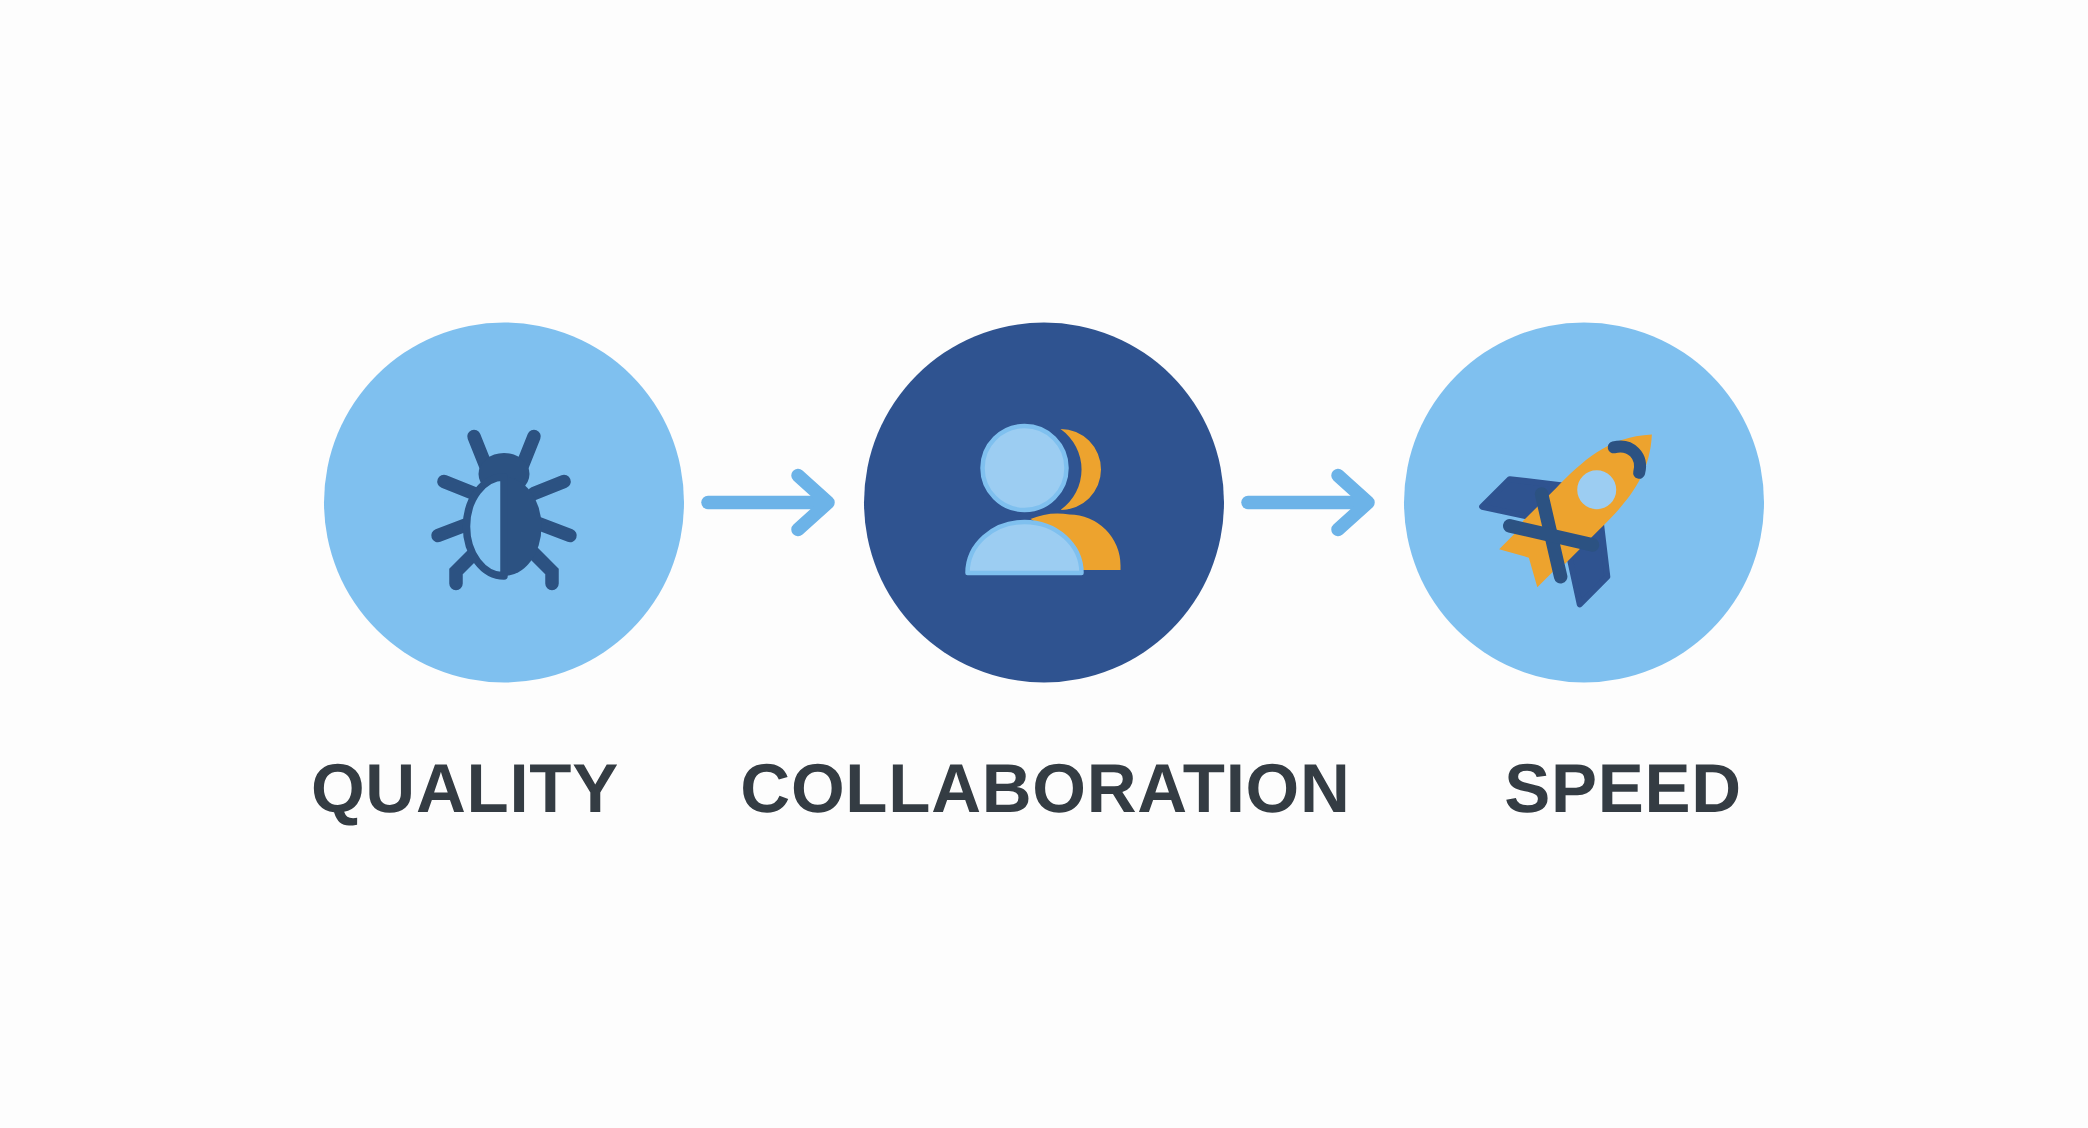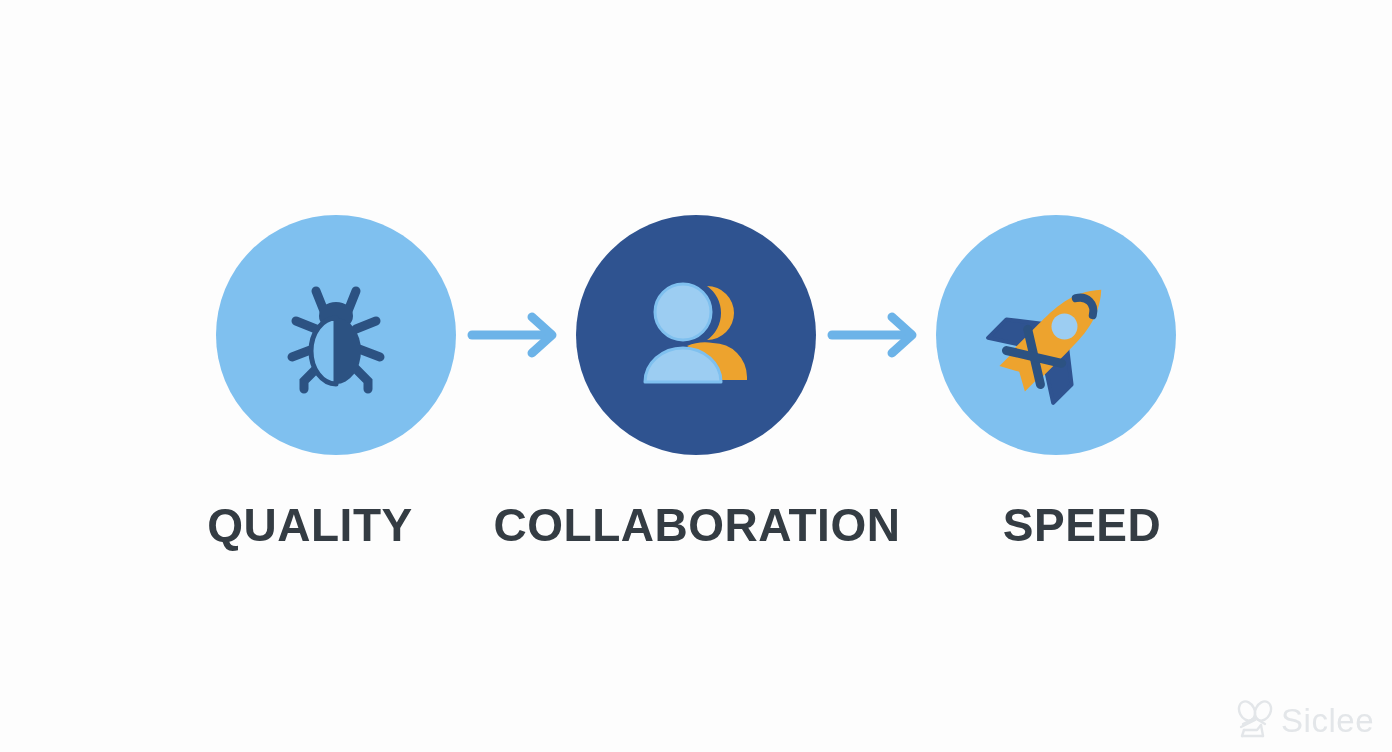--- a/index.html
+++ b/index.html
@@ -199,29 +199,14 @@
     </div>
 
   </div>
 
   <div class="labels">
     <div class="label" id="label-quality">QUALITY</div>
     <div class="label" id="label-collaboration">COLLABORATION</div>
     <div class="label" id="label-speed">SPEED</div>
   </div>
 
-  <div class="watermark">
-    <svg width="44" height="40" viewBox="0 0 44 40" aria-hidden="true">
-      <g fill="none" stroke="#e3e6e9" stroke-width="2.4" stroke-linejoin="round" stroke-linecap="round">
-        <ellipse cx="14" cy="11" rx="7.5" ry="10" transform="rotate(-26 14 11)"></ellipse>
-        <ellipse cx="30" cy="11" rx="7.5" ry="10" transform="rotate(26 30 11)"></ellipse>
-        <path d="M10 24 L22 18 L32 24"></path>
-        <path d="M8 27 L22 20"></path>
-        <path d="M11 30 L24 30 L28 25"></path>
-        <path d="M9 36 L30 36"></path>
-        <path d="M11 30 L9 36"></path>
-        <path d="M28 25 L30 36"></path>
-      </g>
-    </svg>
-    <span class="watermark-text">Siclee</span>
-  </div>
 
 </div>
 
 </body></html>

